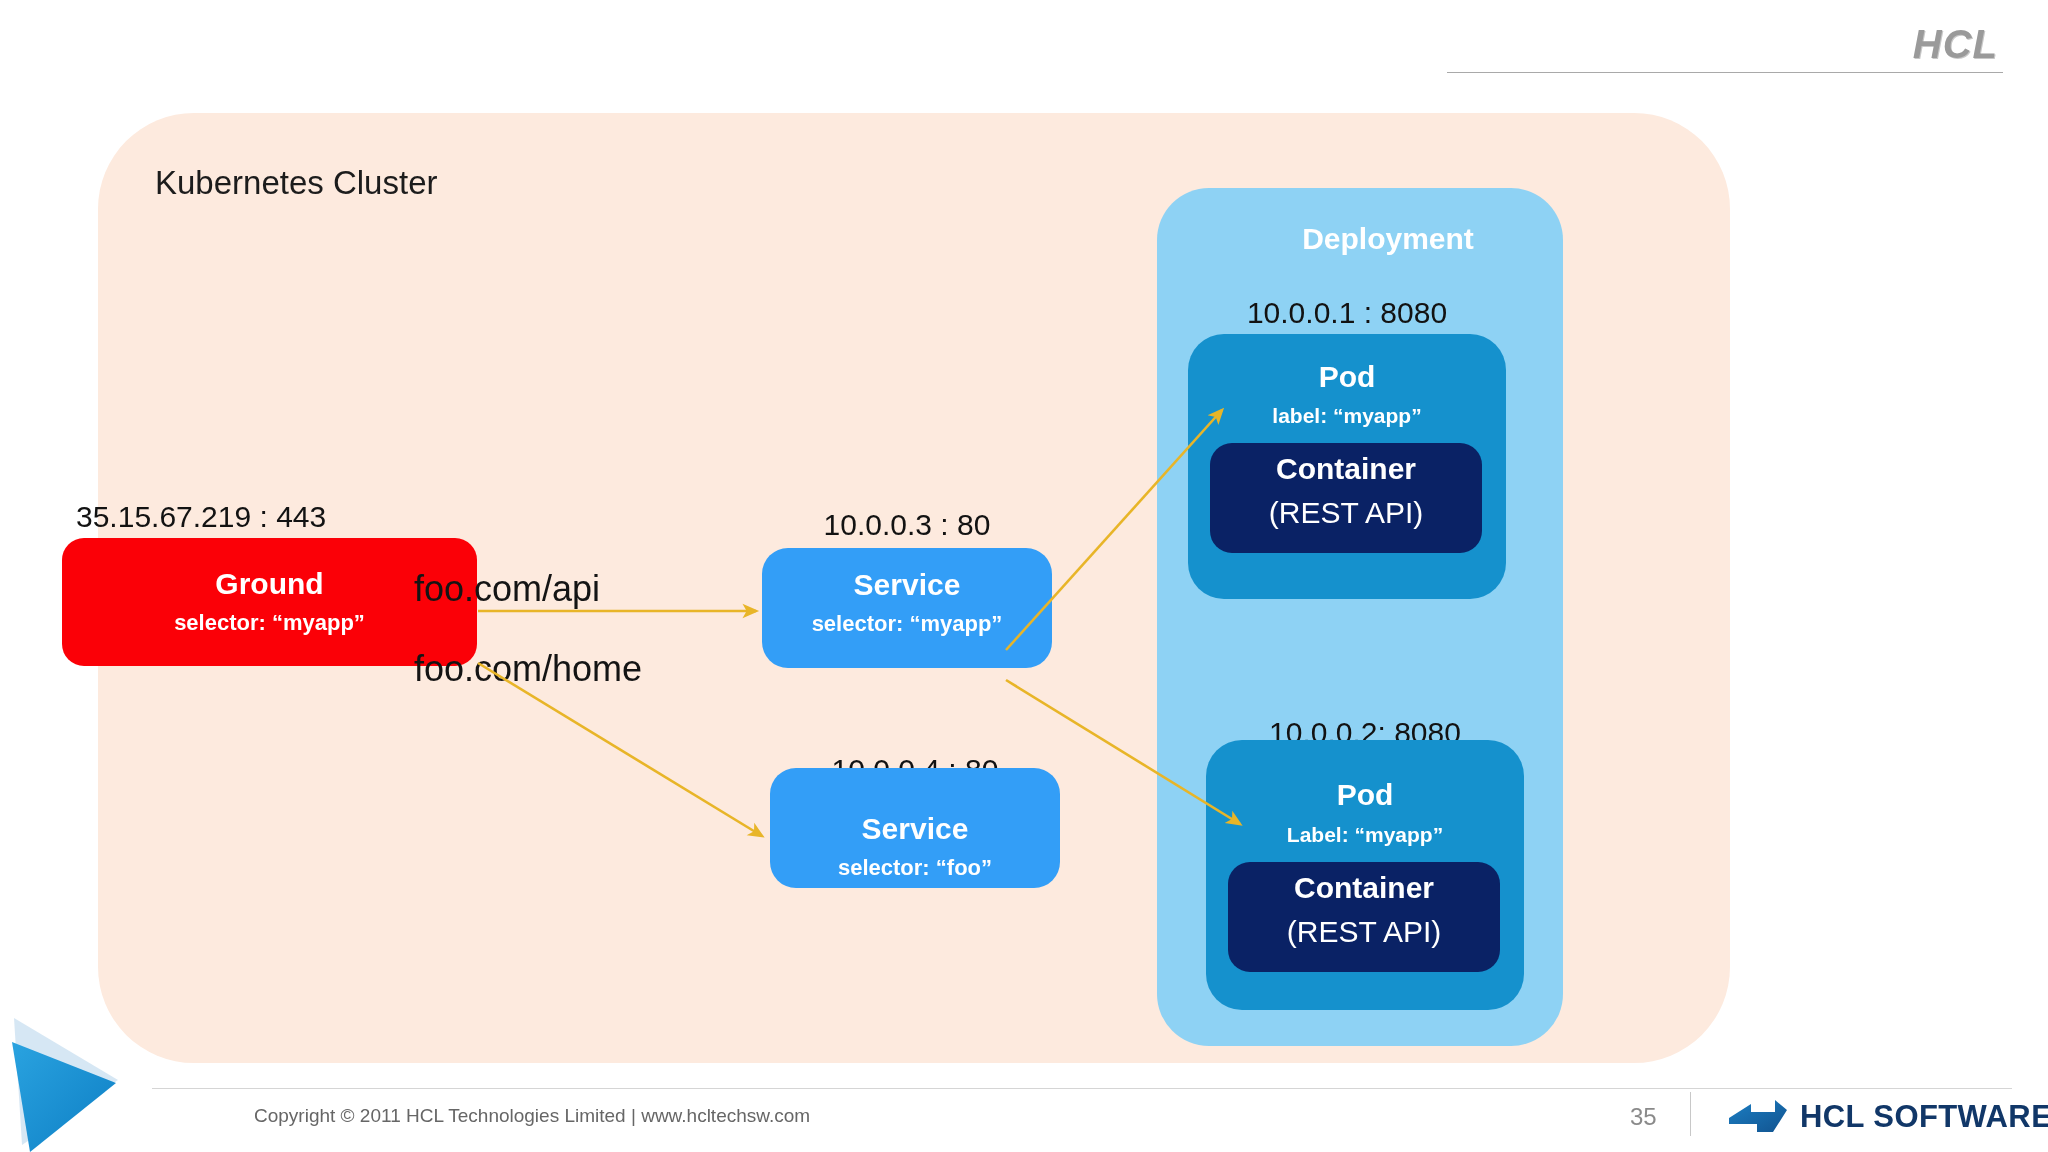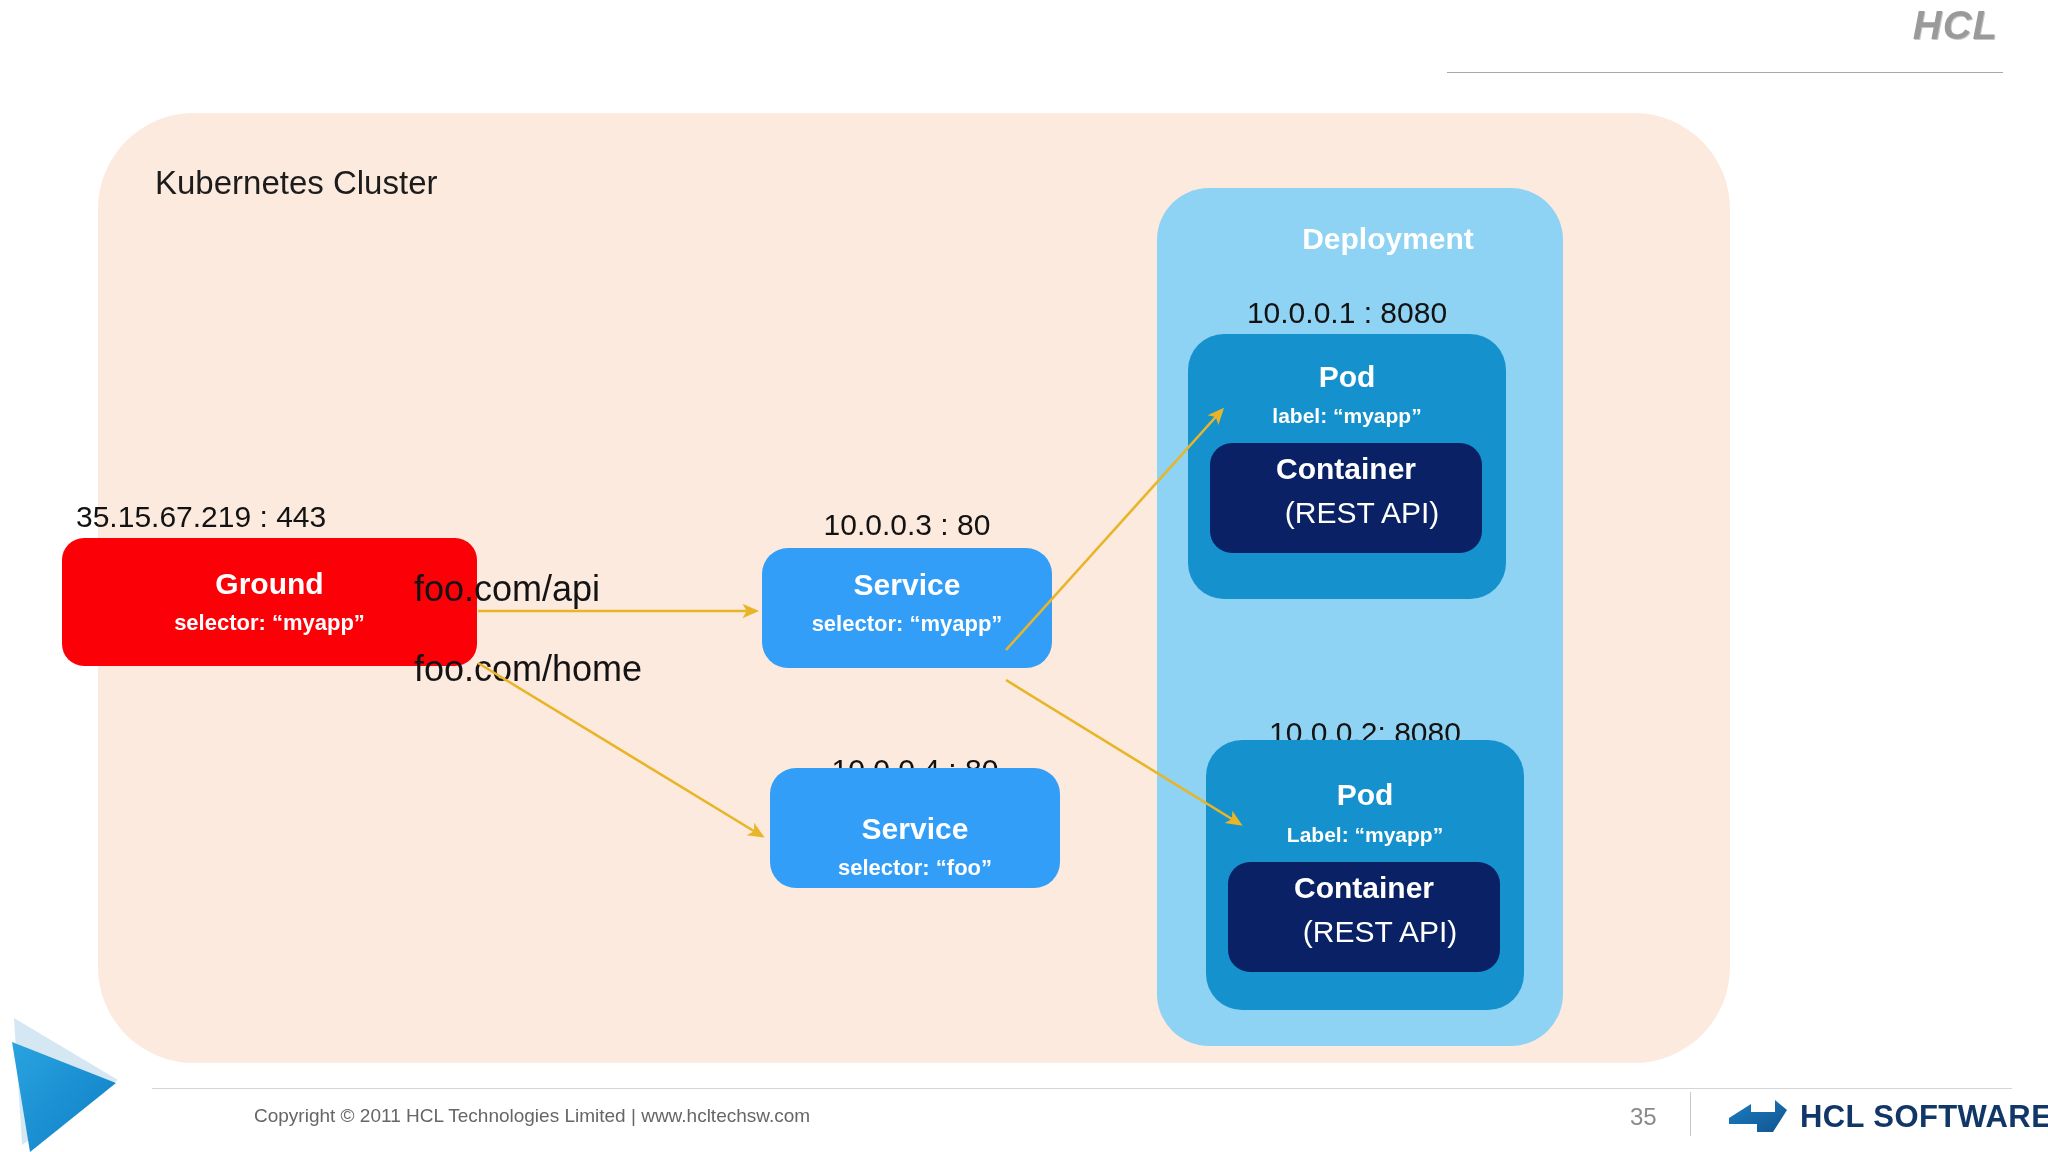--- a/index.html
+++ b/index.html
@@ -25,21 +25,21 @@
     top: 20px;
     font-size: 45px;
     font-weight: 400;
     color: #4a4a4a;
     letter-spacing: 0.2px;
     white-space: nowrap;
   }
   .hcl-logo {
     position: absolute;
     right: 50px;
-    top: 3px;
+    top: 22px;
     font-size: 40px;
     font-weight: bold;
     font-style: italic;
     letter-spacing: 1px;
     color: #9a9a9a;
     text-shadow: 1px 1px 0 #c8c8c8;
   }
   .header-rule {
     position: absolute;
     left: 1447px;
@@ -146,21 +146,20 @@
   }
   #container-1-title { left: 1210px; top: 452px; width: 272px; }
   #container-2-title { left: 1228px; top: 871px; width: 272px; }
 
   .container-sub {
     position: absolute;
     text-align: center;
     font-size: 30px;
     font-weight: 400;
     color: #ffffff;
-    padding-left: 16px;
   }
   #container-1-sub { left: 1210px; top: 496px; width: 272px; }
   #container-2-sub { left: 1228px; top: 915px; width: 272px; }
 
   
   .ingress {
     position: absolute;
     left: 62px;
     top: 538px;
     width: 415px;

